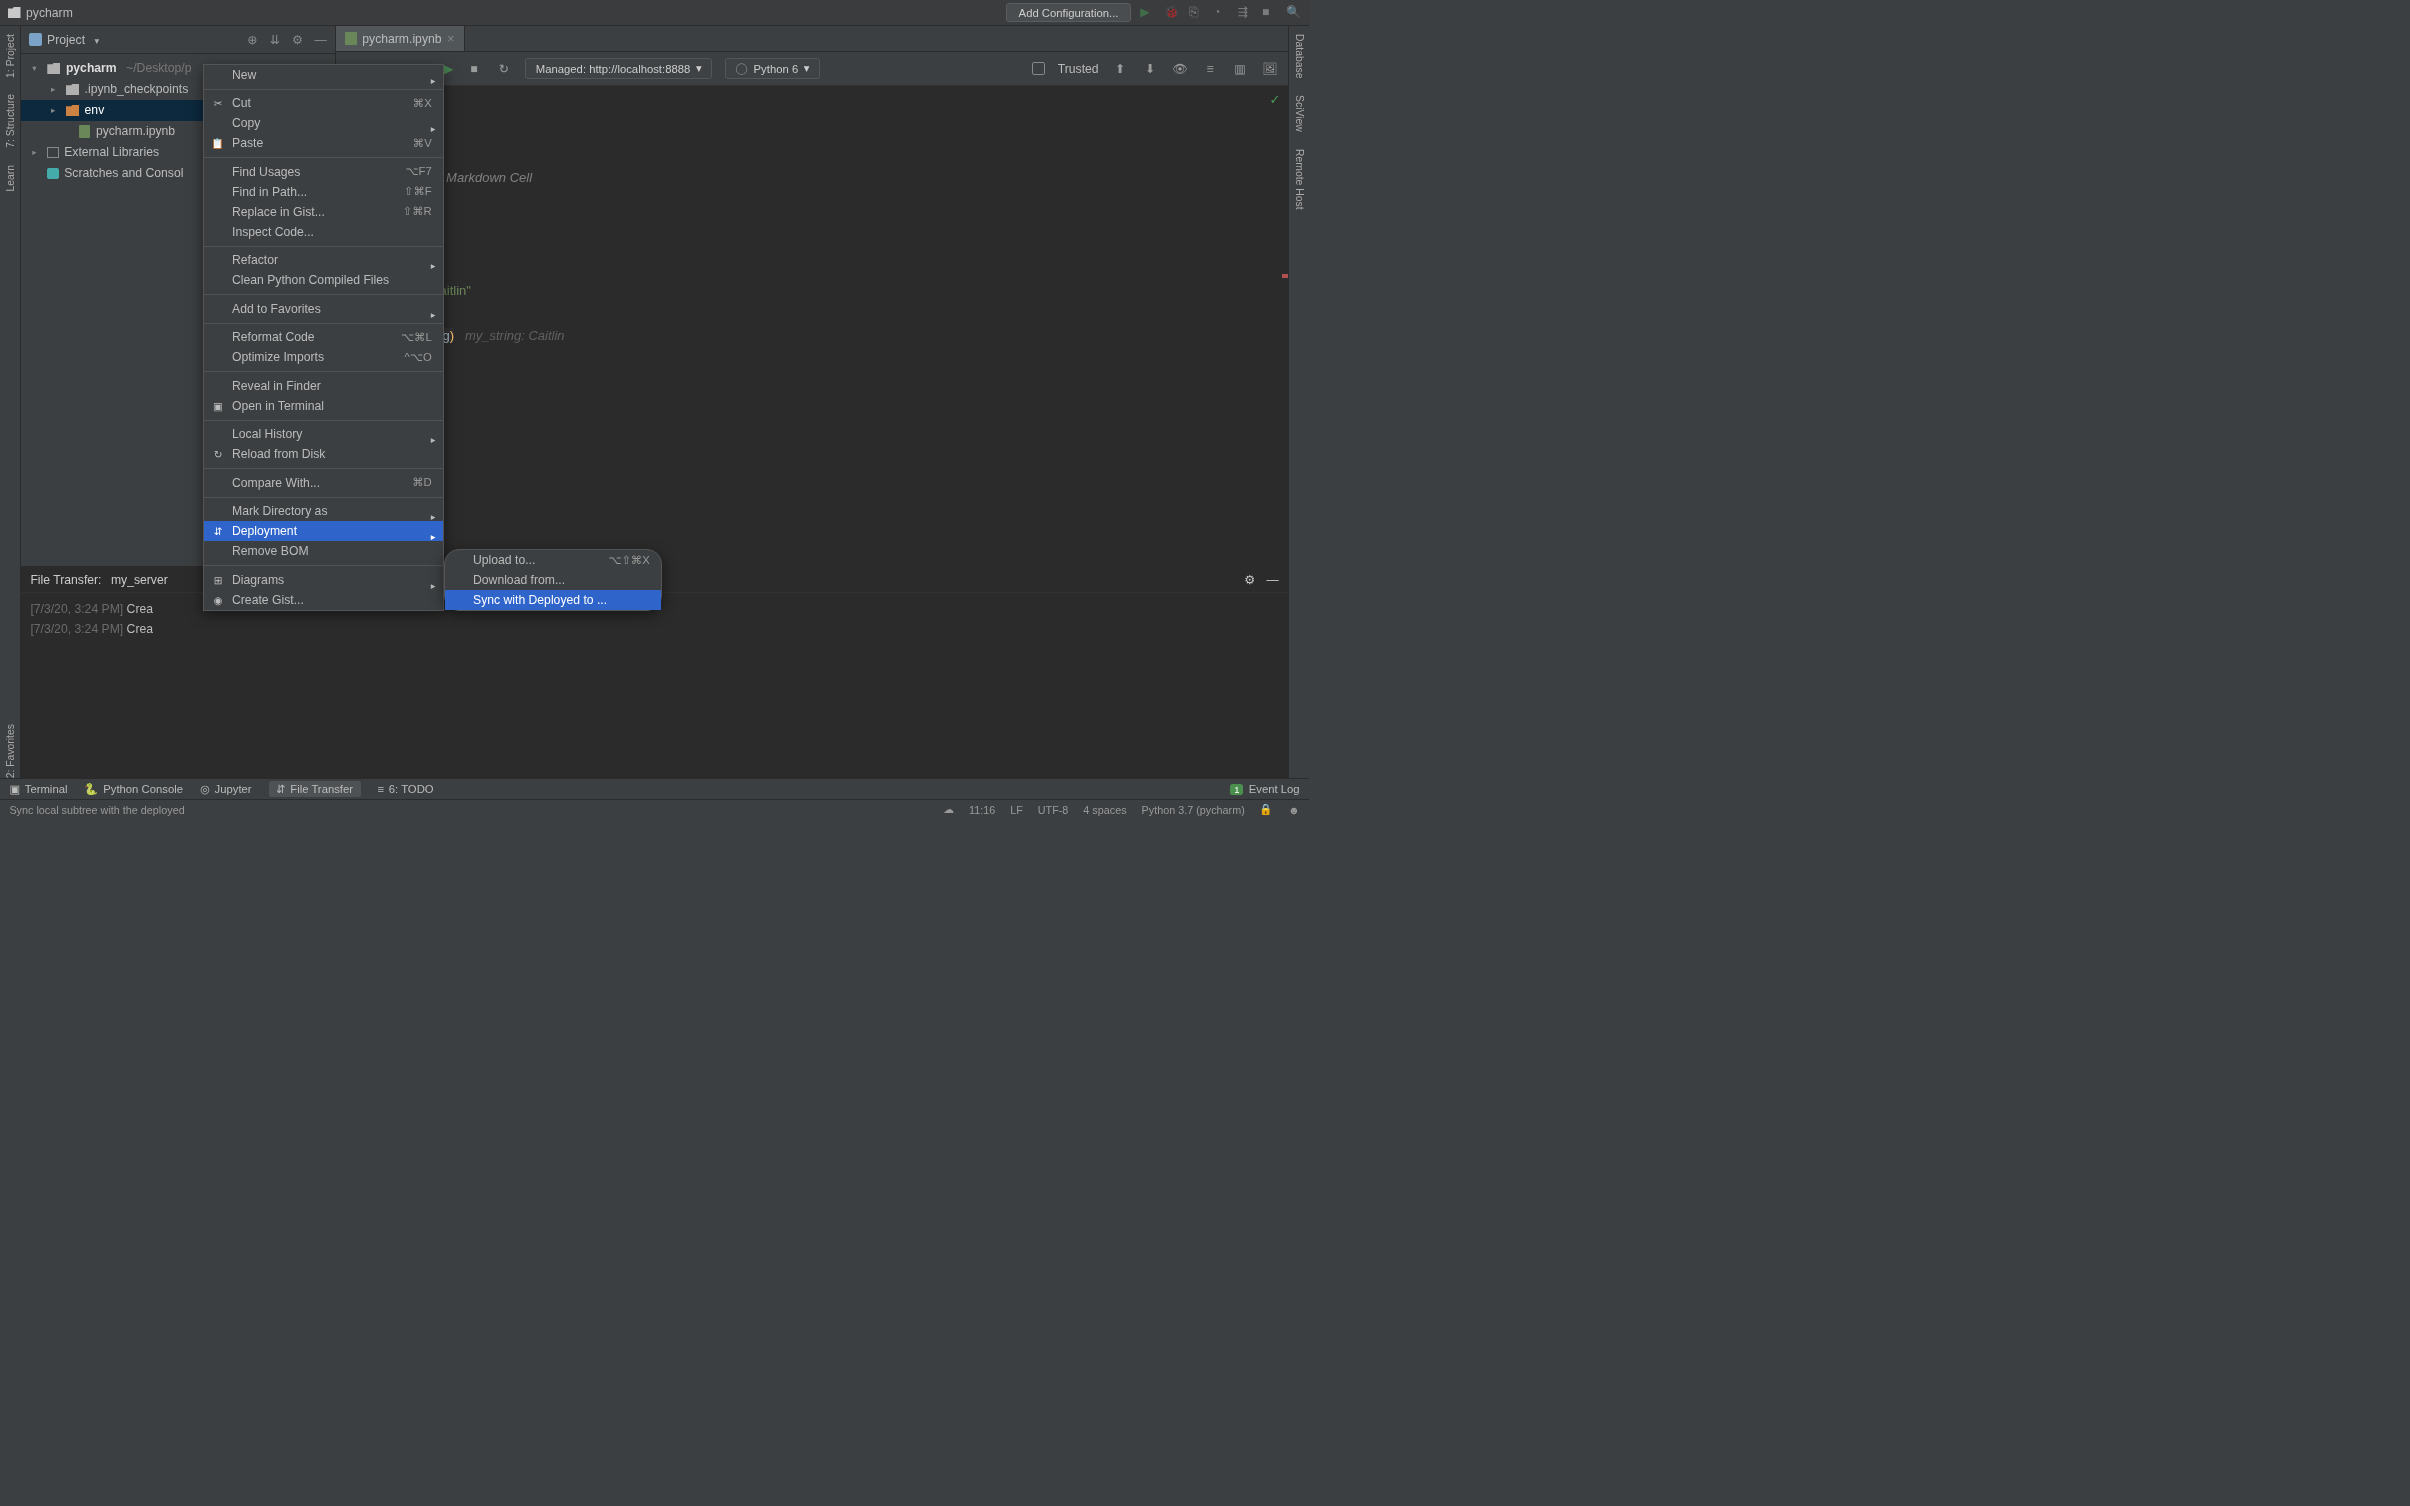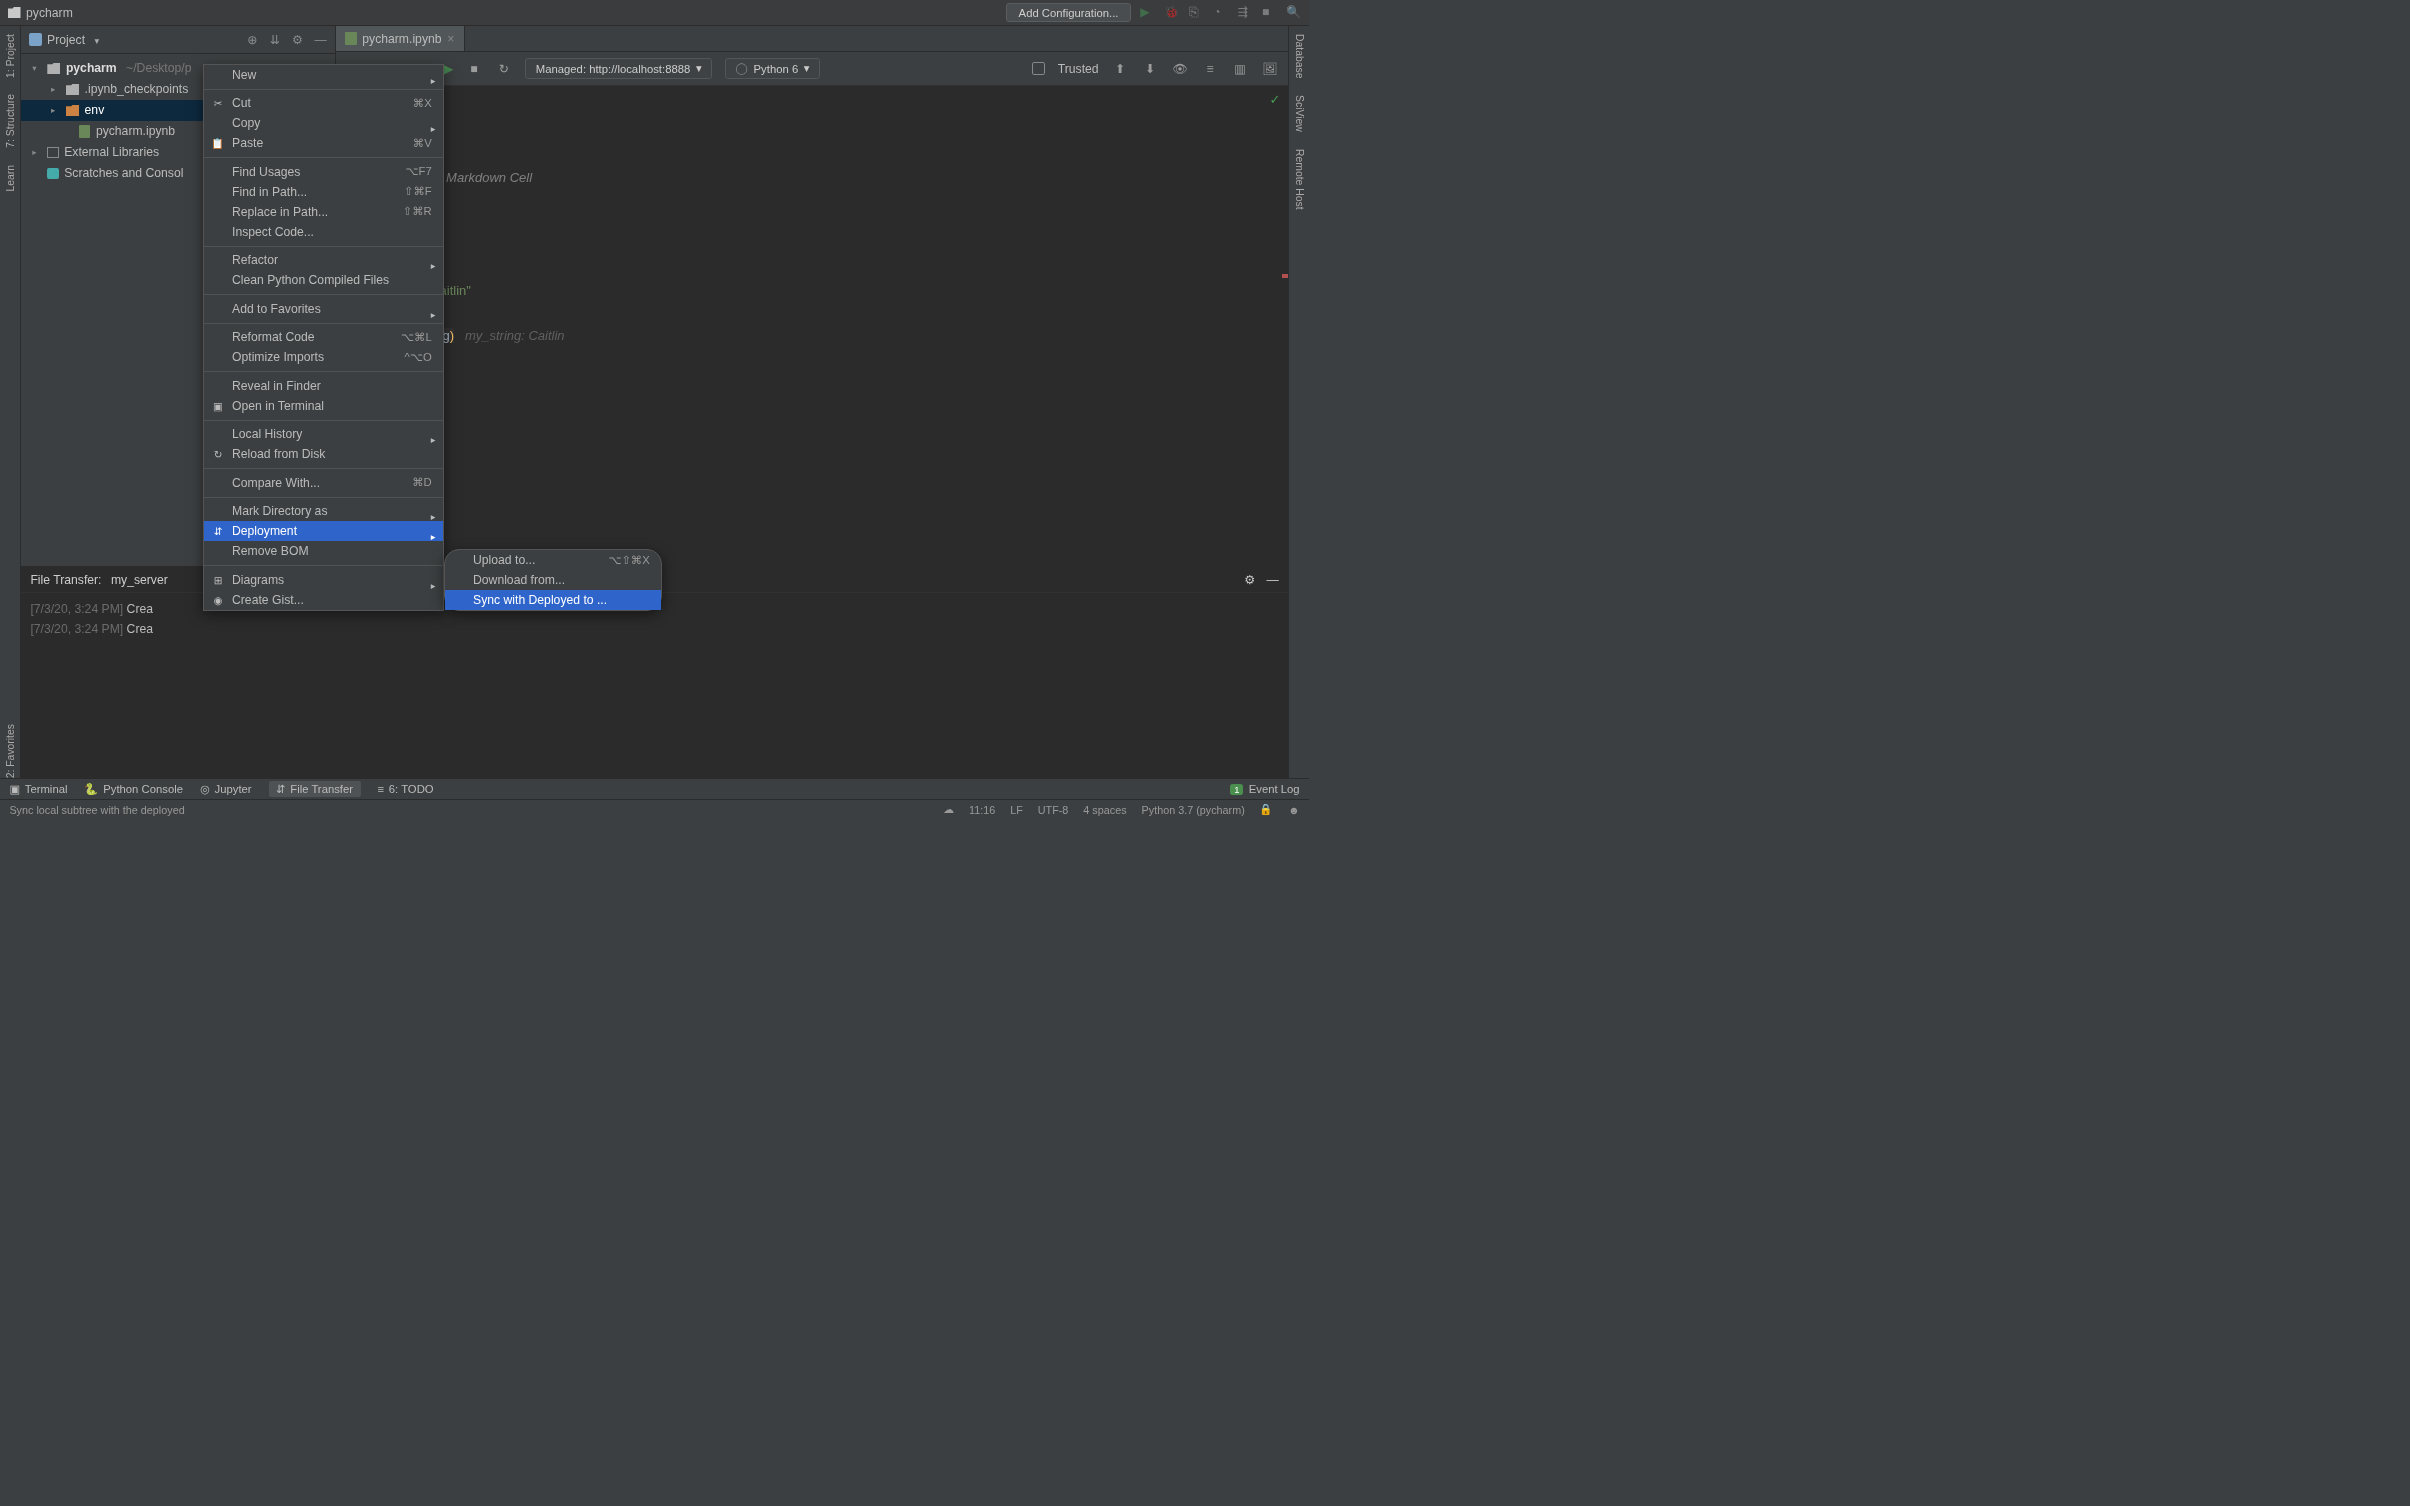--- a/index.html
+++ b/index.html
@@ -314,21 +314,21 @@
     <div class="ctx-sep"></div>
     <div class="ctx-item">
       <span>Find Usages</span>
       <span class="short">⌥F7</span>
     </div>
     <div class="ctx-item">
       <span>Find in Path...</span>
       <span class="short">⇧⌘F</span>
     </div>
     <div class="ctx-item">
-      <span>Replace in Path...</span>
+      <span>Replace in Gist...</span>
       <span class="short">⇧⌘R</span>
     </div>
     <div class="ctx-item">
       <span>Inspect Code...</span>
     </div>
     <div class="ctx-sep"></div>
     <div class="ctx-item">
       <span>Refactor</span>
       <span class="sub"></span>
     </div>

